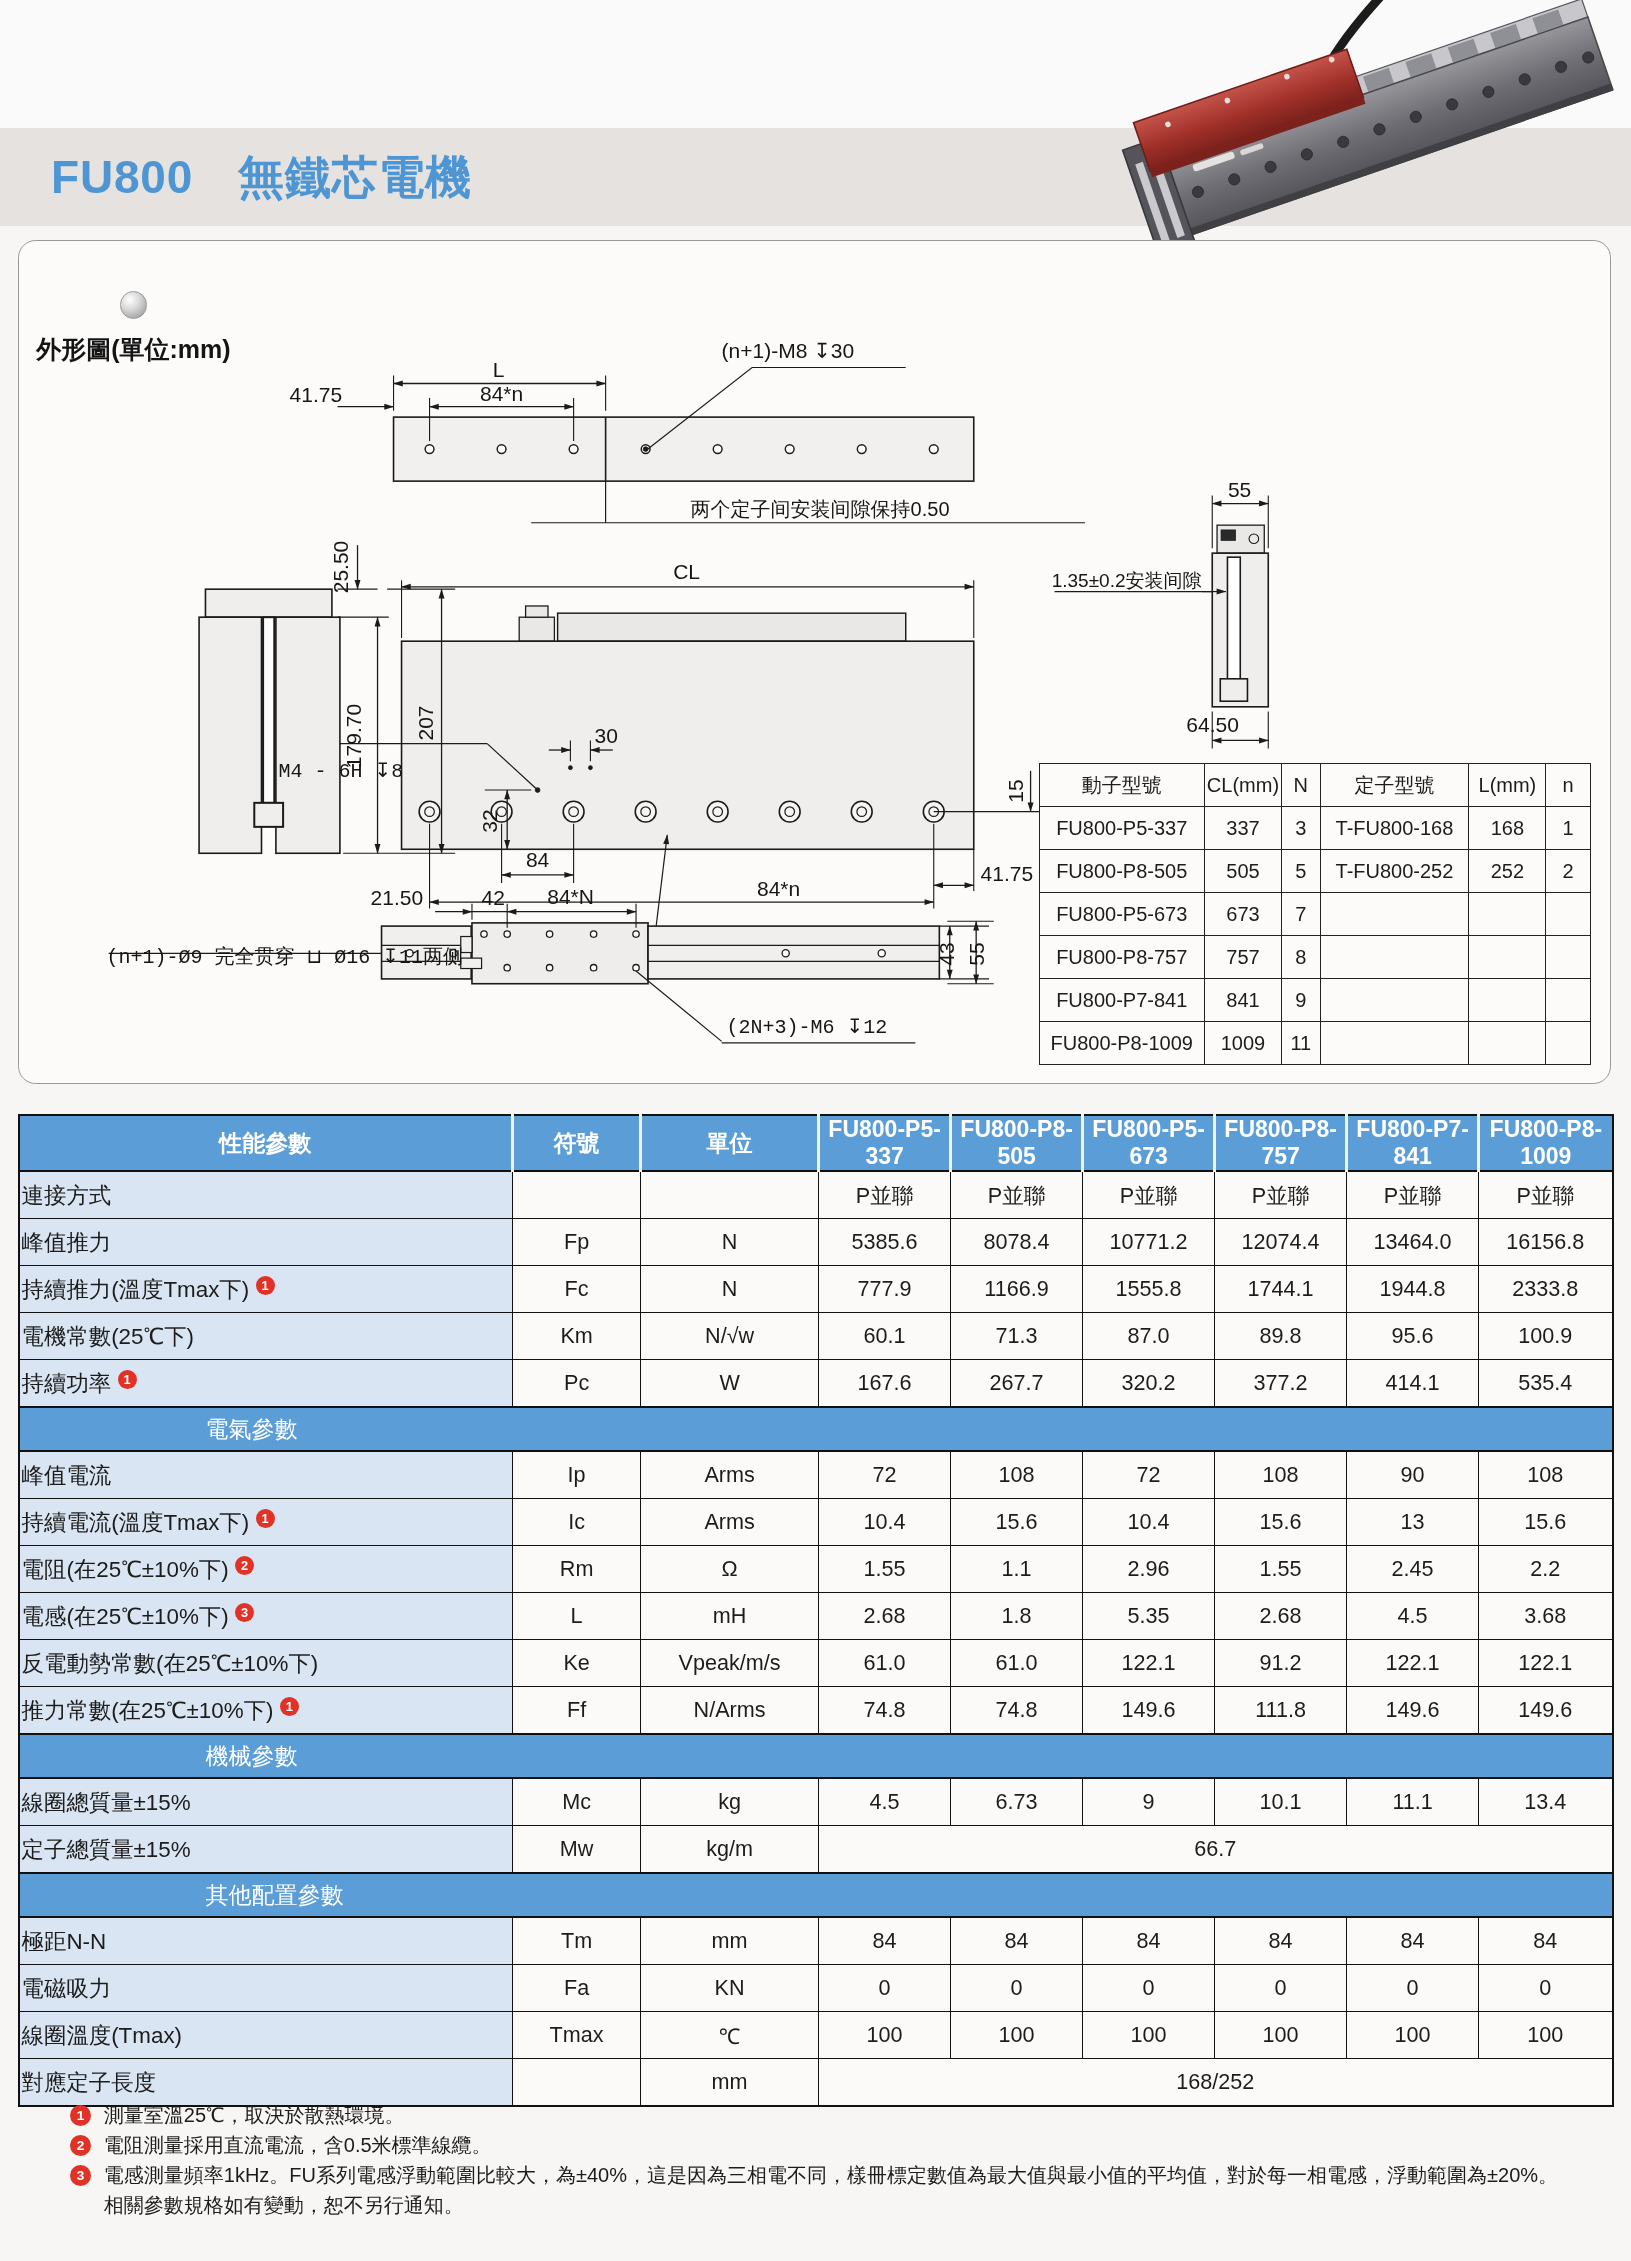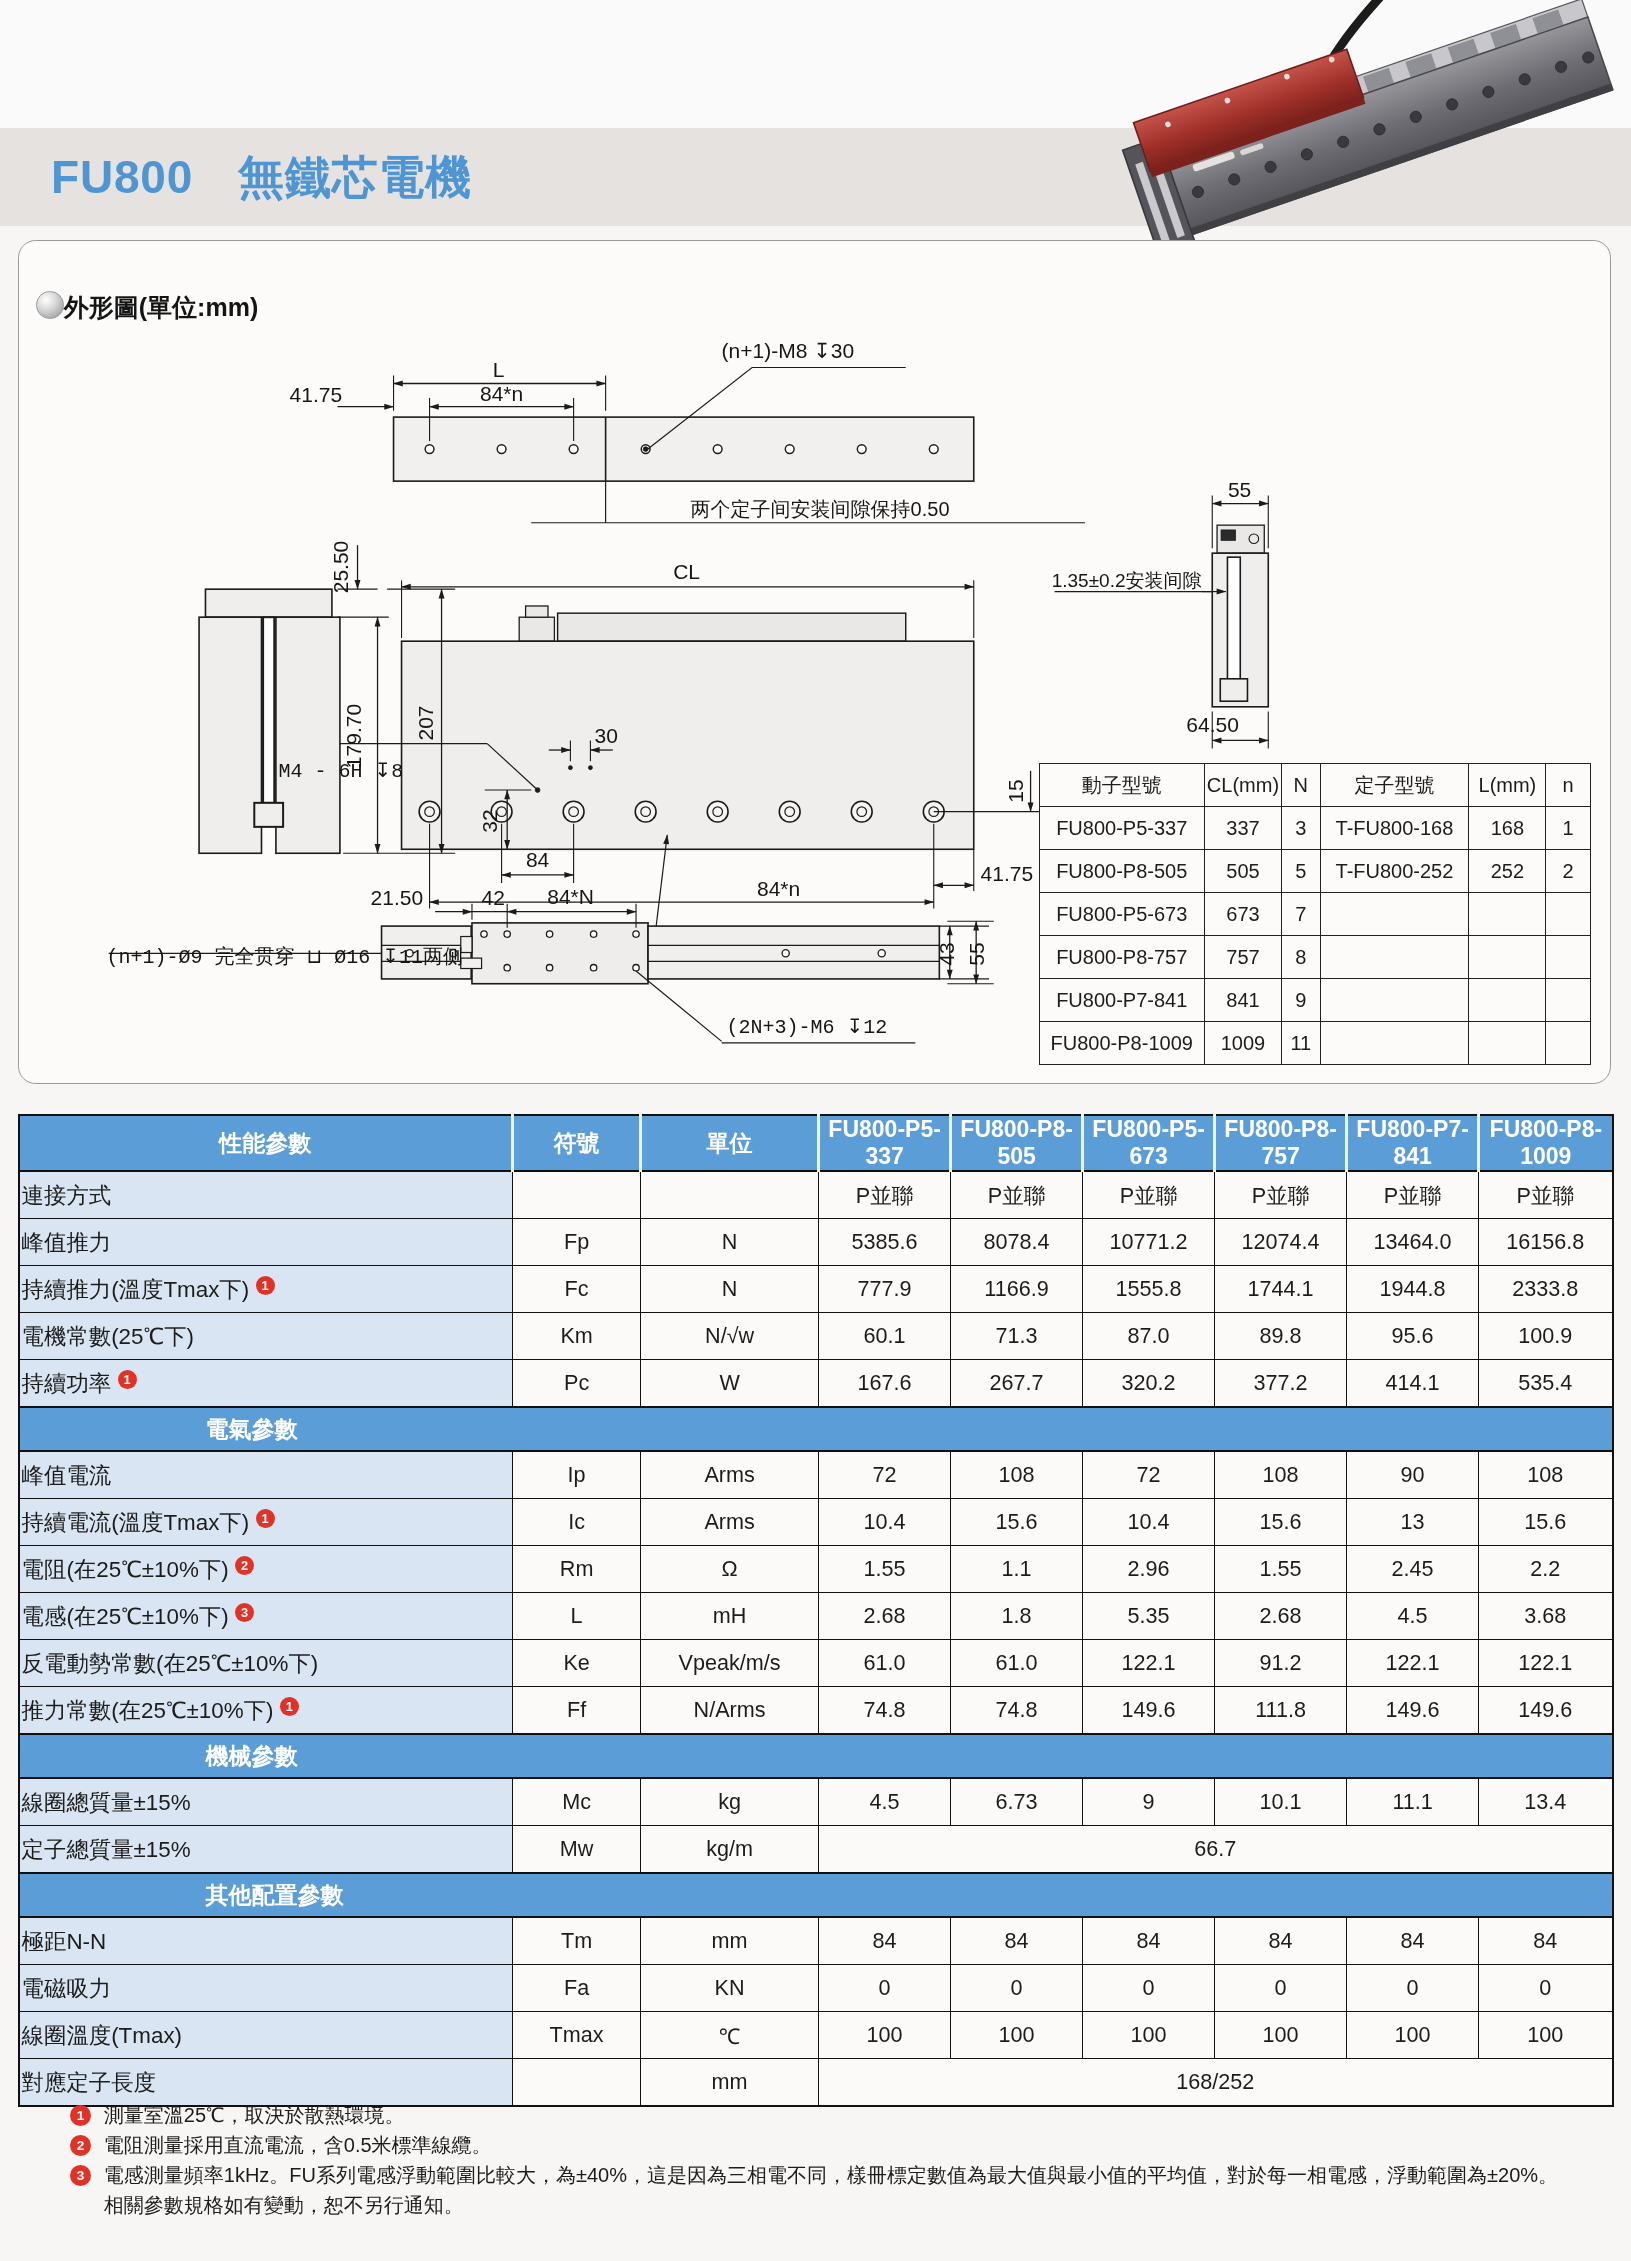--- a/index.html
+++ b/index.html
@@ -7,21 +7,21 @@
        font-family:"Liberation Sans", sans-serif;color:#1d1d1d;overflow:hidden;}
   
   .top-white{position:absolute;left:0;top:0;width:1631px;height:128px;background:#fbfafa;}
   .banner{position:absolute;left:0;top:128px;width:1631px;height:98px;background:#e5e2e0;}
   .banner-inner{position:absolute;left:51px;top:19px;font-weight:bold;font-size:46px;color:#4e96d3;letter-spacing:0.8px;}
   .banner-inner .gap{display:inline-block;width:45px;}
   .product-photo{position:absolute;left:1119px;top:0;width:512px;height:264px;}
   
   .panel{position:absolute;left:17.6px;top:240px;width:1591px;height:842px;background:#fcfbfa;
          border:1.6px solid #9a9996;border-radius:17.6px;}
-  .panel-title{position:absolute;left:17.6px;top:50px;display:flex;align-items:flex-start;gap:0;}
+  .panel-title{position:absolute;left:17.6px;top:50px;display:flex;align-items:center;gap:14px;flex-direction:column;}
   .sphere{width:25.6px;height:25.6px;border-radius:50%;
           background:radial-gradient(circle at 35% 30%, #ffffff 0%, #d8d8d8 40%, #8d8d8d 100%);
           border:0.8px solid #9a9a9a;}
   .panel-title .t{font-size:25px;font-weight:bold;color:#141414;}
   .draw-svg{position:absolute;left:0;top:0;width:1591px;height:842px;}
   .dl{position:absolute;font-size:21px;color:#161616;white-space:nowrap;}
   .dl.c{text-align:center;}
   .dl.s24{font-size:19px;}
   .dl.s25{font-size:20px;}
   .dl.mono{font-family:"Liberation Mono","DejaVu Sans",monospace;font-size:20px;}
@@ -36,21 +36,21 @@
   .spec{position:absolute;left:17.6px;top:1114px;width:1595px;border-collapse:collapse;table-layout:fixed;
         background:#fbfaf9;border:2.4px solid #111;}
   .spec td,.spec th{border:1.6px solid #111;height:46px;font-size:21.6px;text-align:center;
         color:#1c1c1c;padding:0;overflow:hidden;}
   .spec th{background:#5b9dd6;color:#fff;font-weight:bold;font-size:23px;height:46px;
         border-left:3.2px solid #f3f2f0;border-right:3.2px solid #f3f2f0;
         border-top:2.4px solid #111;border-bottom:2.4px solid #111;}
   .spec th:first-child{border-left:2.4px solid #111;}
   .spec th:last-child{border-right:2.4px solid #111;}
   .spec td.lbl{text-align:left;padding-left:2px;background:#d9e5f2;font-size:22.4px;}
-  .spec tr.sect td{background:#5b9dd6;color:#fff;font-weight:bold;font-size:23px;height:42px;
+  .spec tr.sect td{background:#5b9dd6;color:#fff;font-weight:normal;font-size:23px;height:42px;
         text-align:left;padding-left:186px;border:2.4px solid #111;}
   .fn{display:inline-block;width:19px;height:19px;border-radius:50%;background:#e03226;color:#fff;
       font-size:12.8px;line-height:19px;text-align:center;vertical-align:6.4px;margin-left:6.4px;font-weight:bold;}
   
   .notes{position:absolute;left:70px;top:2100px;width:1521px;}
   .note{display:flex;align-items:center;height:30px;font-size:20px;color:#1c1c1c;}
   .note .num{flex:0 0 21px;width:21px;height:21px;border-radius:50%;background:#e03226;color:#fff;
       font-size:13.6px;line-height:21px;text-align:center;font-weight:bold;margin-right:12.8px;}
   .note.cont .num{visibility:hidden;}
 </style>

